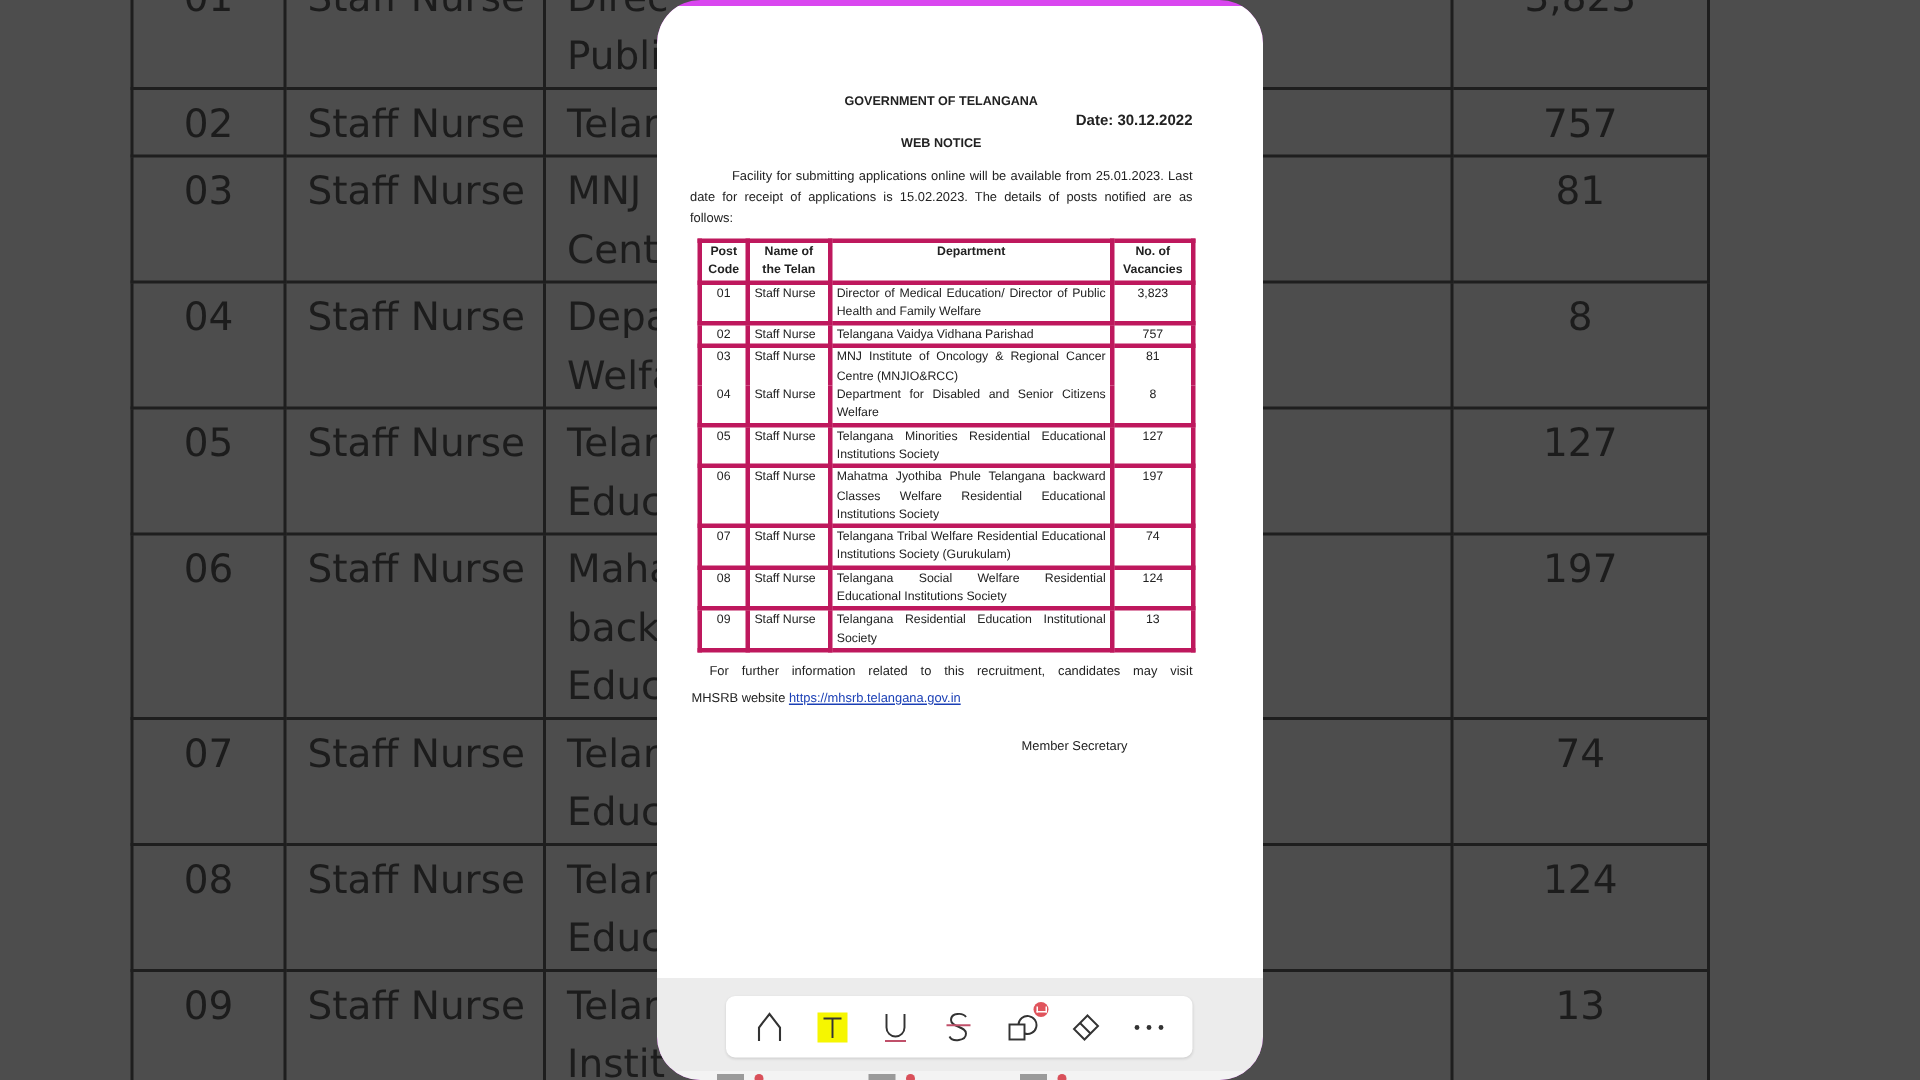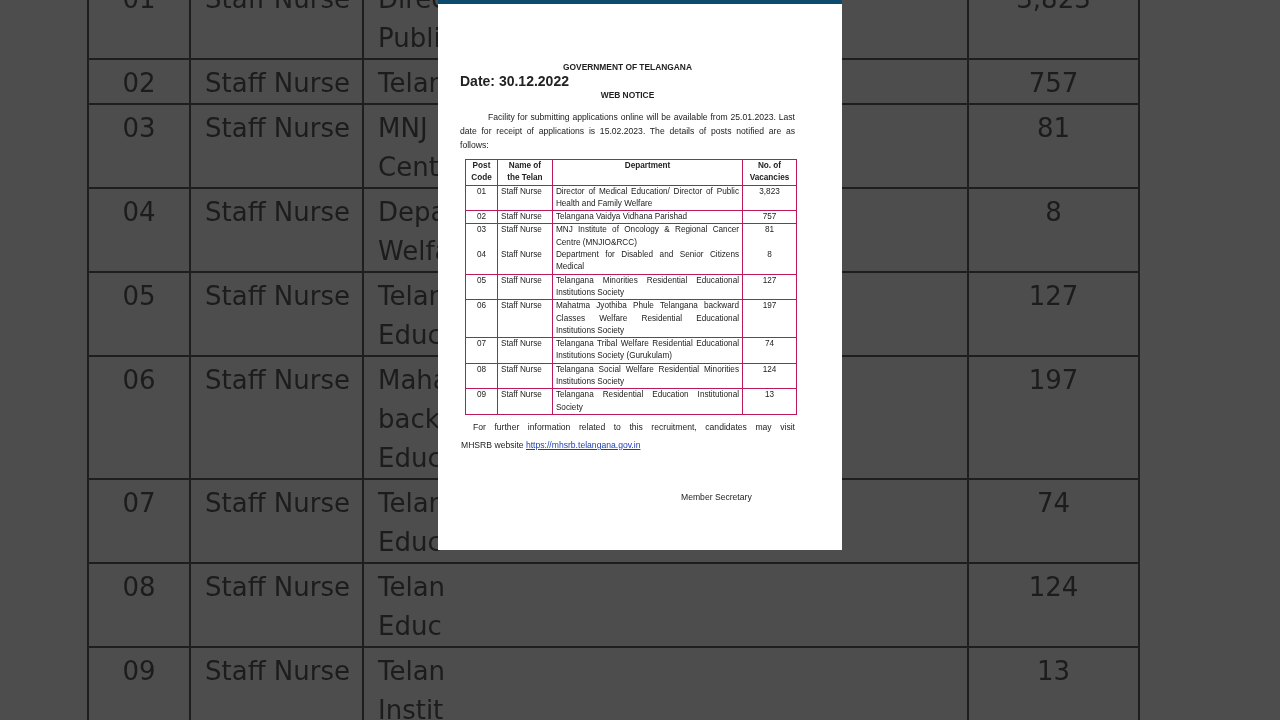--- a/index.html
+++ b/index.html
@@ -9,44 +9,44 @@
   
   .bg-layer { position: absolute; left: 0; top: 0; width: 1280px; height: 720px; overflow: hidden; background: #4d4d4d; }
   .bg-table { position: absolute; left: 87px; top: -26px; border-collapse: collapse; color: #1c1c1c; font-family: "DejaVu Sans", sans-serif; font-size: 26px; }
   .bg-table td { border: 2px solid #1e1e1e; vertical-align: top; padding: 4px 10px 0 14px; line-height: 39px; }
   .bg-table td.c-code { width: 102px; text-align: center; padding-left: 0; padding-right: 0; }
   .bg-table td.c-post { width: 173px; }
   .bg-table td.c-dept { width: 605px; }
   .bg-table td.c-vac { width: 171px; text-align: center; padding-left: 0; padding-right: 0; }
 
   
-  .viewer { position: absolute; left: 438px; top: 0; width: 404px; height: 550px; background: #0c4a6e; overflow: hidden; }
+  .viewer { position: absolute; left: 438px; top: 0; width: 404px; height: 720px; background: #d946ef; overflow: hidden; border-radius: 29px; }
   .page { position: absolute; left: 0; top: 4px; width: 404px; height: 648px; background: #ffffff; }
   .doc { position: absolute; left: 22px; top: 56px; width: 335px; font-family: "Liberation Sans", sans-serif; font-size: 8.6px; color: #222; line-height: 14px; }
   .doc .h1 { text-align: center; font-weight: bold; font-size: 8.4px; line-height: 14px; }
-  .doc .date { font-weight: bold; font-size: 14px; }
+  .doc .date { text-align: right; font-weight: bold; font-size: 10px; }
   .doc .notice-title { text-align: center; font-weight: bold; font-size: 8.4px; margin-top: 0px; }
   .doc p { text-align: justify; text-indent: 28px; }
   .doc p.p2 { margin-top: 8px; }
 
   .doc-table { margin-top: 7px; margin-left: 5px; width: 332px; border-collapse: collapse; font-size: 8.2px; line-height: 12.3px; }
-  .doc-table th, .doc-table td { border: 1px solid #be185d; vertical-align: top; padding: 0 3px; }
+  .doc-table th, .doc-table td { border: 3px solid #be185d; vertical-align: top; padding: 0 3px; }
   .doc-table th { font-weight: bold; text-align: center; }
   .doc-table td.code { text-align: center; width: 32px; }
   .doc-table td.post { width: 55px; white-space: nowrap; }
   .doc-table td.dept { width: 191px; text-align: justify; text-align-last: left; }
   .doc-table td.vac { text-align: center; width: 54px; }
   .doc-table tr.nob td { border-top: none; }
   .doc-table tr.nob-bottom td { border-bottom: none; }
   .doc-table tr.total td { font-weight: bold; }
 
   .doc .further { margin-top: 5px; margin-left: 13px; width: 322px; text-align: justify; text-align-last: justify; }
   .doc .website { margin-left: 1px; margin-top: 4px; }
   .doc .website a { color: #1a3fb5; text-decoration: underline; }
-  .doc .signature { margin-top: 38px; margin-left: 221px; }
+  .doc .signature { margin-top: 18px; margin-left: 221px; }
 
   
   .toolbar-strip { position: absolute; left: 0; top: 652px; width: 404px; height: 62px; background: #ececec; }
   .toolbar { position: absolute; left: 46px; top: 12px; width: 311px; height: 41px; background: #fff; border-radius: 6px; box-shadow: 0 1px 2px rgba(0,0,0,0.12); display: flex; align-items: center; justify-content: space-around; padding: 0 8px; }
   .tool { width: 26px; height: 26px; display: flex; align-items: center; justify-content: center; position: relative; cursor: pointer; }
   .tool svg { display: block; }
   .tool.active-hl { background: #f6f600; width: 20px; height: 20px; }
   .badge { position: absolute; right: -4px; top: -4px; width: 10px; height: 10px; background: #e0545c; border-radius: 50%; }
   .badge::after { content: ""; position: absolute; left: 2.5px; top: 3px; width: 5px; height: 3px; border: 1px solid #fff; border-top: none; }
   .bottom-strip { position: absolute; left: 0; top: 714px; width: 404px; height: 6px; background: #f3f3f3; }
@@ -176,21 +176,21 @@
             </tr>
             <tr class="nob-bottom">
               <td class="code">03</td>
               <td class="post">Staff Nurse</td>
               <td class="dept">MNJ Institute of Oncology &amp; Regional Cancer Centre (MNJIO&amp;RCC)</td>
               <td class="vac">81</td>
             </tr>
             <tr class="nob">
               <td class="code">04</td>
               <td class="post">Staff Nurse</td>
-              <td class="dept">Department for Disabled and Senior Citizens Medical</td>
+              <td class="dept">Department for Disabled and Senior Citizens Welfare</td>
               <td class="vac">8</td>
             </tr>
             <tr>
               <td class="code">05</td>
               <td class="post">Staff Nurse</td>
               <td class="dept">Telangana Minorities Residential Educational Institutions Society</td>
               <td class="vac">127</td>
             </tr>
             <tr>
               <td class="code">06</td>
@@ -200,21 +200,21 @@
             </tr>
             <tr>
               <td class="code">07</td>
               <td class="post">Staff Nurse</td>
               <td class="dept">Telangana Tribal Welfare Residential Educational Institutions Society (Gurukulam)</td>
               <td class="vac">74</td>
             </tr>
             <tr>
               <td class="code">08</td>
               <td class="post">Staff Nurse</td>
-              <td class="dept">Telangana Social Welfare Residential Minorities Institutions Society</td>
+              <td class="dept">Telangana Social Welfare Residential Educational Institutions Society</td>
               <td class="vac">124</td>
             </tr>
             <tr>
               <td class="code">09</td>
               <td class="post">Staff Nurse</td>
               <td class="dept">Telangana Residential Education Institutional Society</td>
               <td class="vac">13</td>
             </tr>
           </tbody>
       </table>

